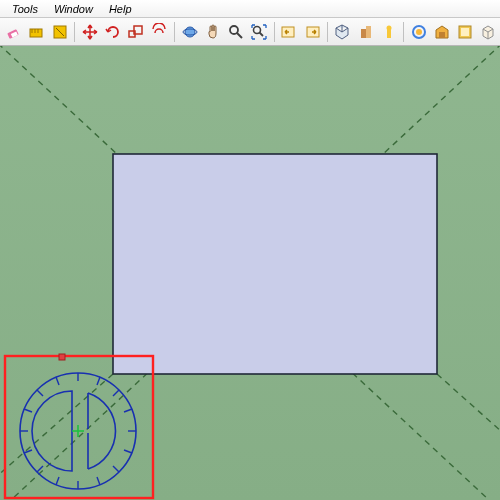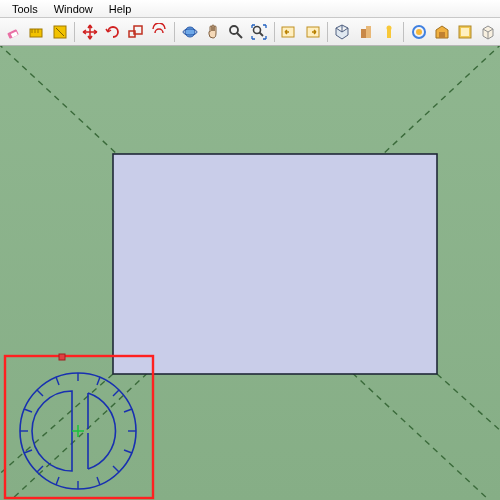--- a/index.html
+++ b/index.html
@@ -16,20 +16,21 @@
     background: linear-gradient(#fff, #f2f2f2);
     border-bottom: 1px solid #c8c8c8;
     height: 18px;
     align-items: center;
     padding-left: 4px;
   }
   .menubar > div {
     padding: 1px 8px;
     color: #000;
     cursor: default;
+    font-style: italic;
   }
   .toolbar {
     display: flex;
     background: linear-gradient(#fbfbfb, #ececec);
     border-bottom: 1px solid #b8b8b8;
     height: 28px;
     align-items: center;
     padding-left: 2px;
   }
   .tool-btn {

